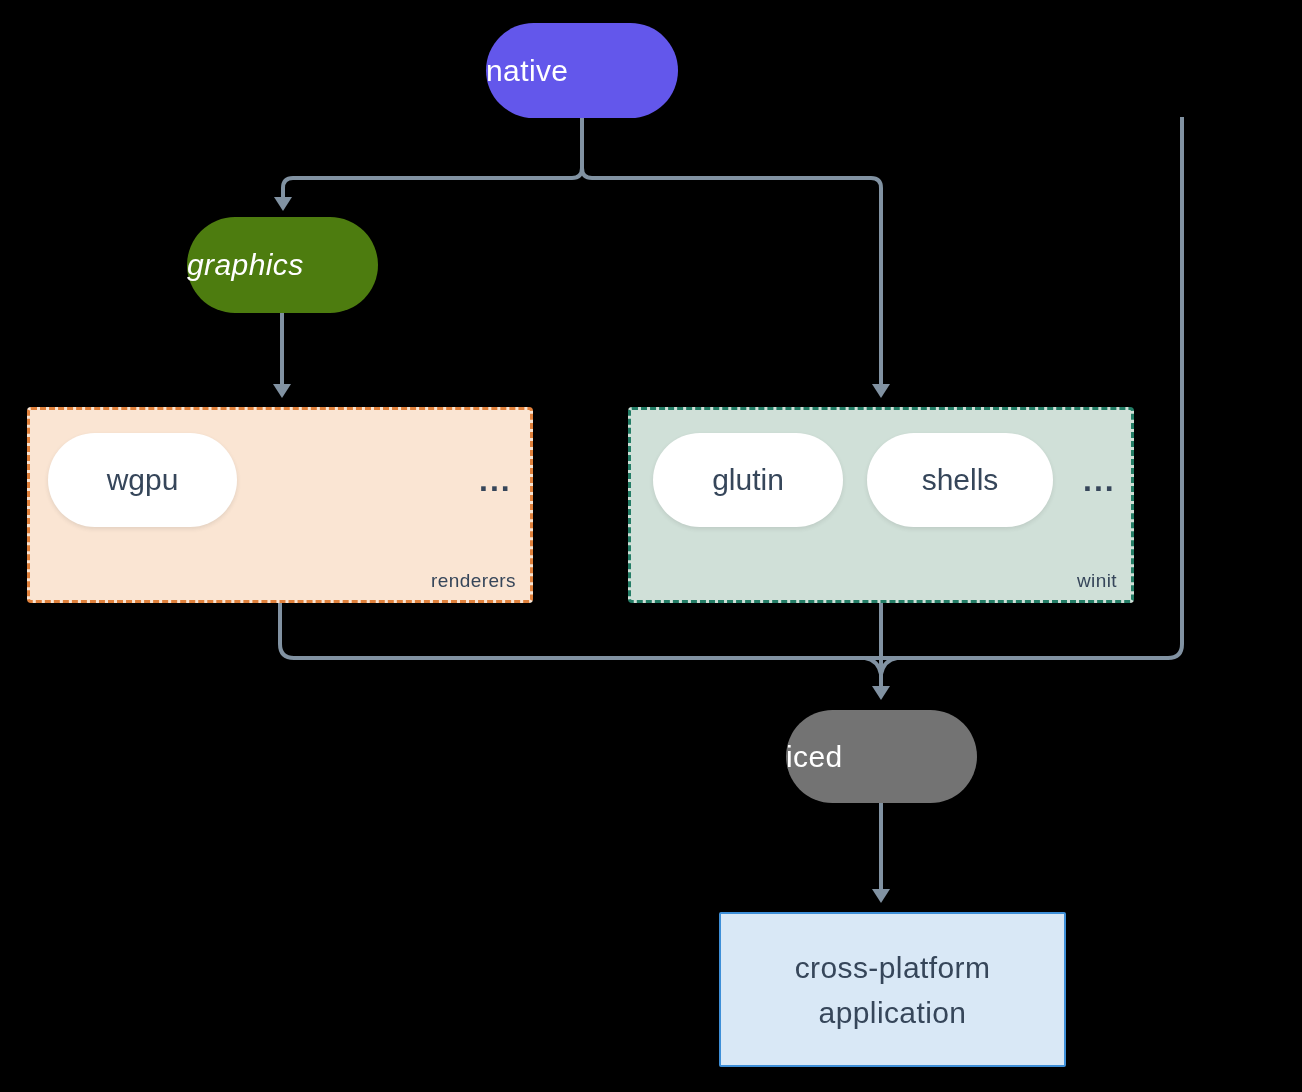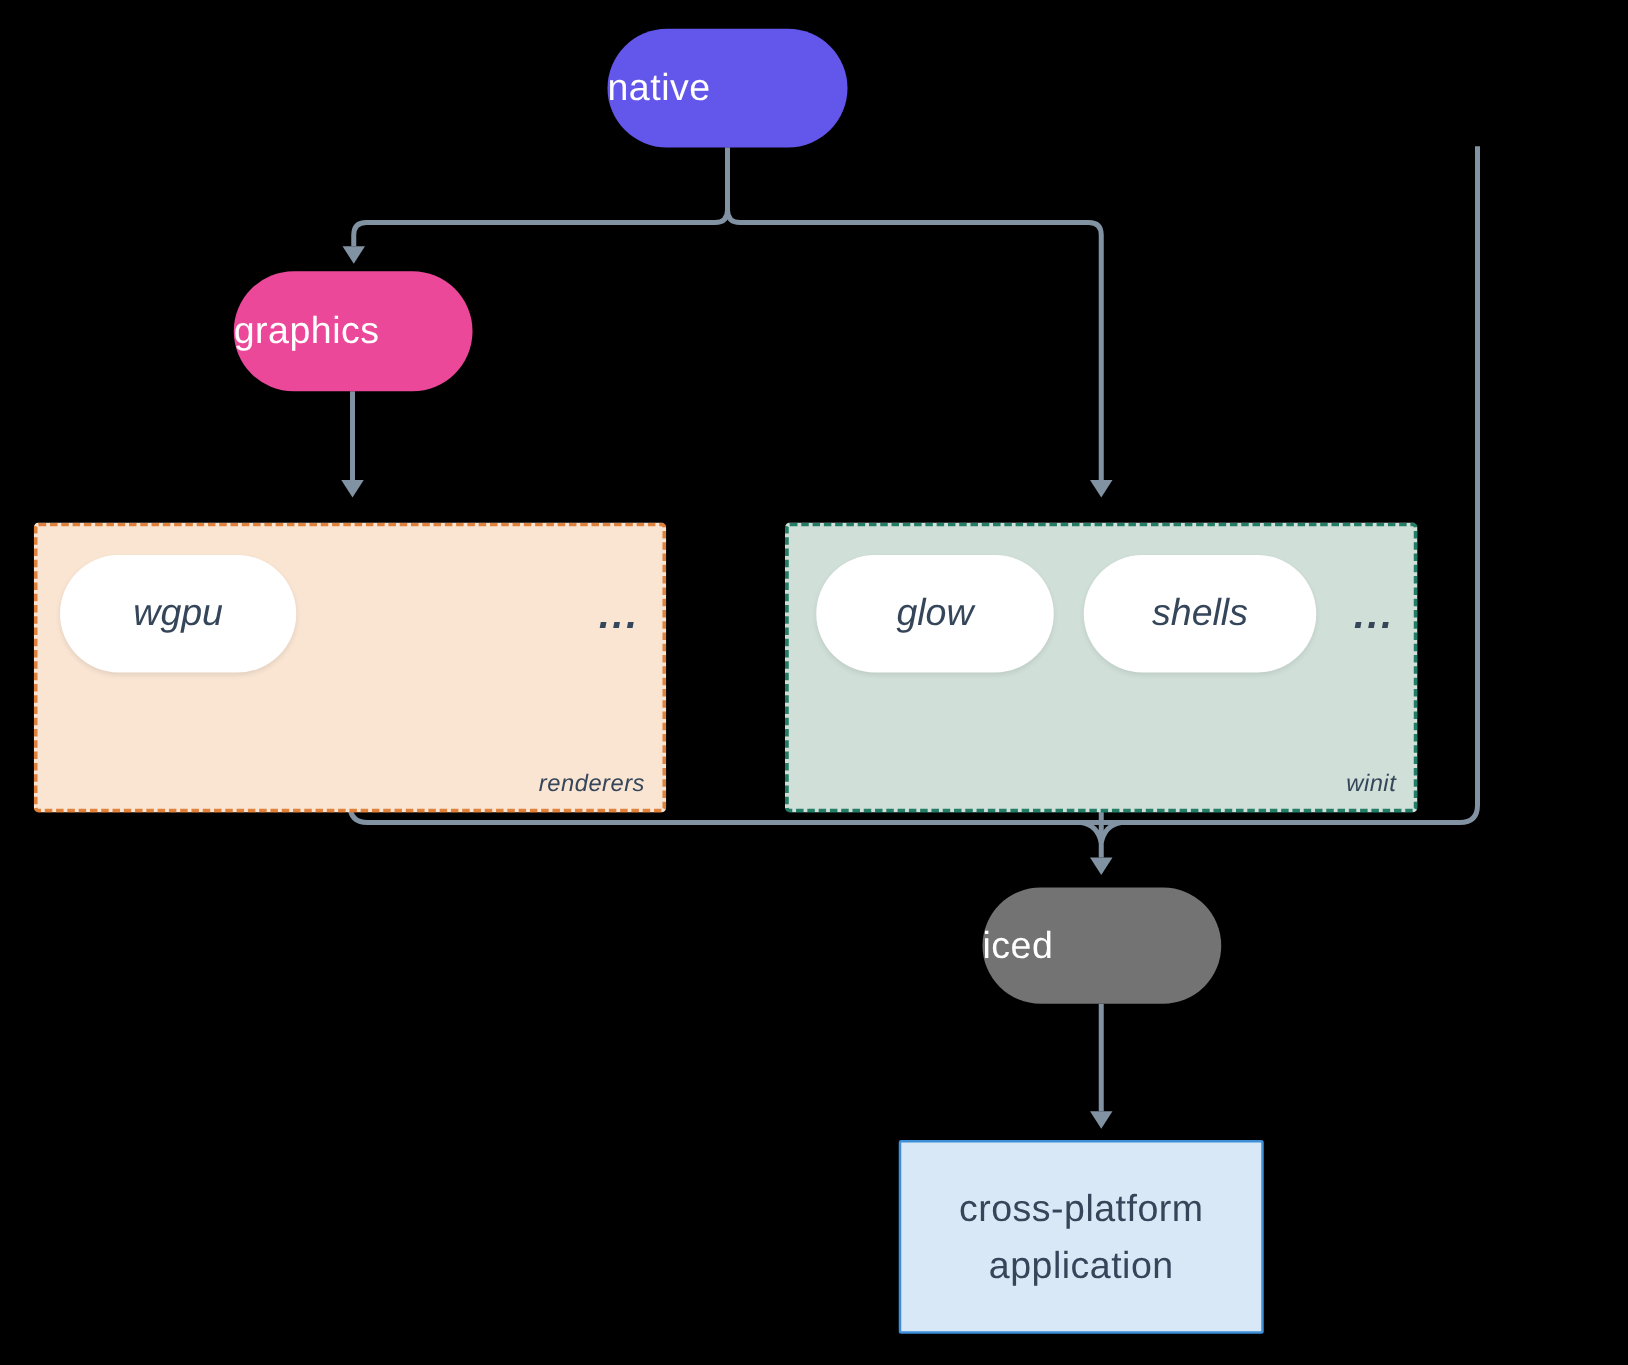--- a/index.html
+++ b/index.html
@@ -29,33 +29,32 @@
     display: flex;
     align-items: center;
     justify-content: flex-start;
     border-radius: 60px;
     font-size: 30px;
     letter-spacing: 0.4px;
     color: #ffffff;
   }
   .pill-native   { left: 486px;  top: 23px;  width: 192px; height: 95px; background: #6357EB; }
   .pill-web      { left: 1087px; top: 24px;  width: 190px; height: 93px; background: #6357EB; }
-  .pill-graphics { left: 187px;  top: 217px; width: 191px; height: 96px; background: #ec4899; }
+  .pill-graphics { left: 187px;  top: 217px; width: 191px; height: 96px; background: #4d7c0f; font-style: italic; }
   .pill-iced     { left: 786px;  top: 710px; width: 191px; height: 93px; background: #737373; }
 
   
   .group {
     position: absolute;
     z-index: 2;
     width: 506px;
-    height: 232px;
-    top: 418px;
+    height: 196px;
+    top: 407px;
     border-radius: 4px;
     box-sizing: border-box;
-    font-style: italic;
   }
   .group-renderers {
     left: 27px;
     background: #FAE5D3;
     border: 3px dashed #E0813C;
   }
   .group-shells {
     left: 628px;
     background: #D0E0D8;
     border: 3px dashed #247D66;
@@ -98,21 +97,21 @@
     letter-spacing: 0.4px;
     color: #36465A;
   }
 
   
   .app-box {
     position: absolute;
     z-index: 2;
     left: 719px;
     top: 912px;
-    width: 292px;
+    width: 347px;
     height: 155px;
     box-sizing: border-box;
     background: #D9E8F6;
     border: 2px solid #3E8FD8;
     border-radius: 2px;
     display: flex;
     align-items: center;
     justify-content: center;
     text-align: center;
     font-size: 30px;
@@ -166,21 +165,21 @@
   <div class="group group-renderers">
     <div class="white-pill item-0">
       <span>wgpu</span>
     </div>
     <div class="ellipsis">...</div>
     <div class="group-label">renderers</div>
   </div>
 
   <div class="group group-shells">
     <div class="white-pill item-0">
-      <span>glow</span>
+      <span>glutin</span>
     </div>
     <div class="white-pill item-1">
       <span>shells</span>
     </div>
     <div class="ellipsis">...</div>
     <div class="group-label">winit</div>
   </div>
 
   <div class="pill pill-iced">
     <span>iced</span>

